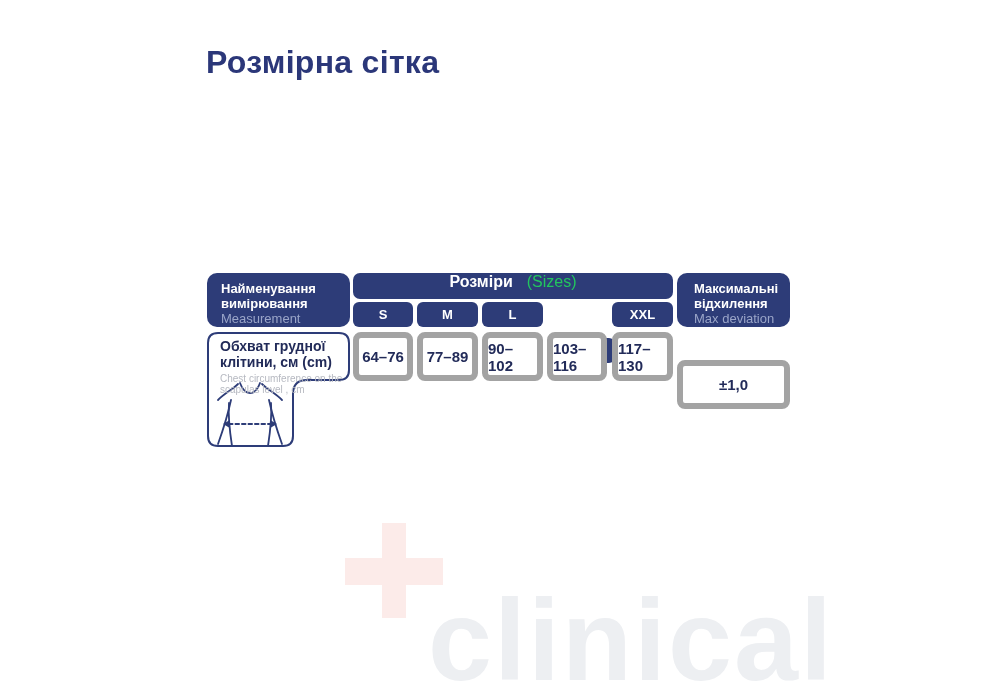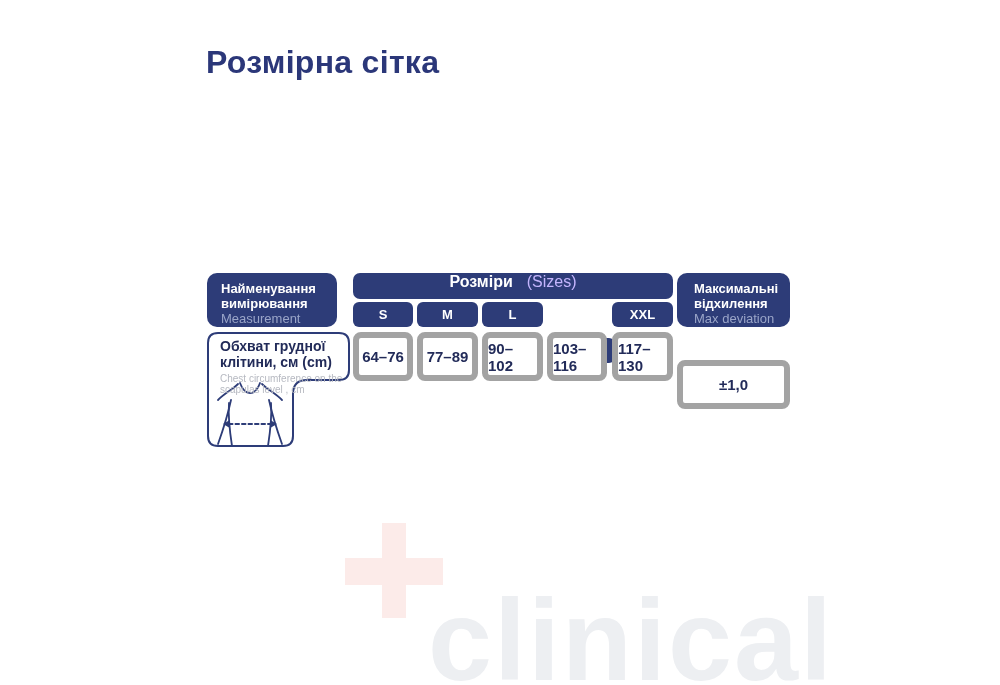--- a/index.html
+++ b/index.html
@@ -20,35 +20,35 @@
     font-size: 32px;
     font-weight: 800;
     letter-spacing: 0.3px;
     color: #2b3779;
     z-index: 2;
   }
 
   
   .navy { background: #2d3c78; color: #ffffff; z-index: 2; }
   .hdr-measure {
-    left: 207px; top: 273px; width: 130px; height: 54px;
+    left: 207px; top: 273px; width: 143px; height: 54px;
     border-radius: 10px;
     padding: 8px 0 0 14px;
   }
   .hdr-bold { font-size: 13px; font-weight: 700; line-height: 15px; color: #ffffff; }
   .hdr-sub { font-size: 13px; font-weight: 400; line-height: 12px; color: #9aa5c8; margin-top: 2px; }
 
   .hdr-sizes {
     left: 353px; top: 273px; width: 320px; height: 26px;
     border-radius: 7px;
     display: flex; align-items: flex-start; justify-content: center;
     font-size: 16px;
   }
   .sizes-title { font-weight: 700; color: #ffffff; }
-  .sizes-sub { font-weight: 400; color: #c4b5fd; margin-left: 14px; }
+  .sizes-sub { font-weight: 400; color: #22c55e; margin-left: 14px; }
 
   .size-cell {
     top: 302px; height: 25px;
     border-radius: 6px;
     display: flex; align-items: center; justify-content: center;
     font-size: 13px; font-weight: 700; color: #ffffff;
   }
 
   .hdr-dev {
     left: 677px; top: 273px; width: 113px; height: 54px;

